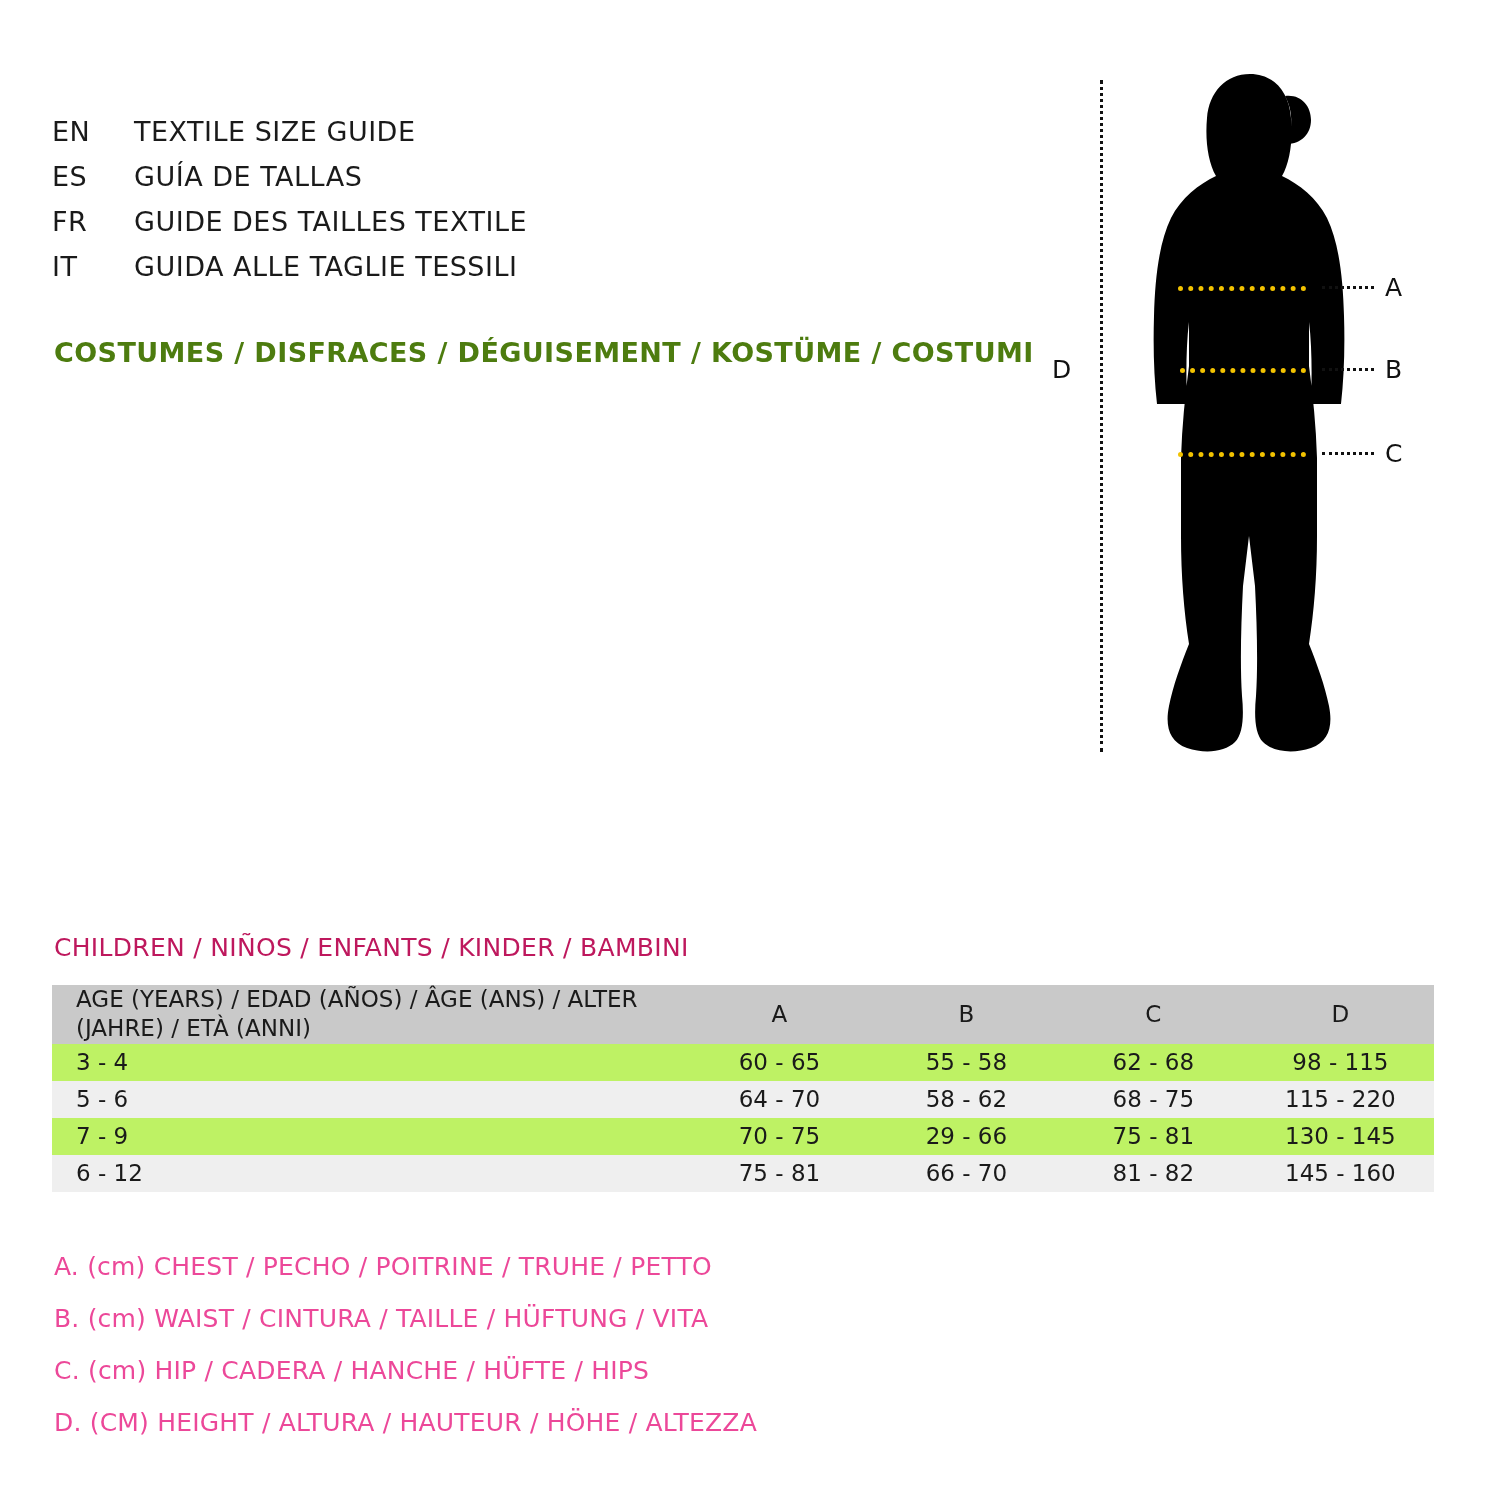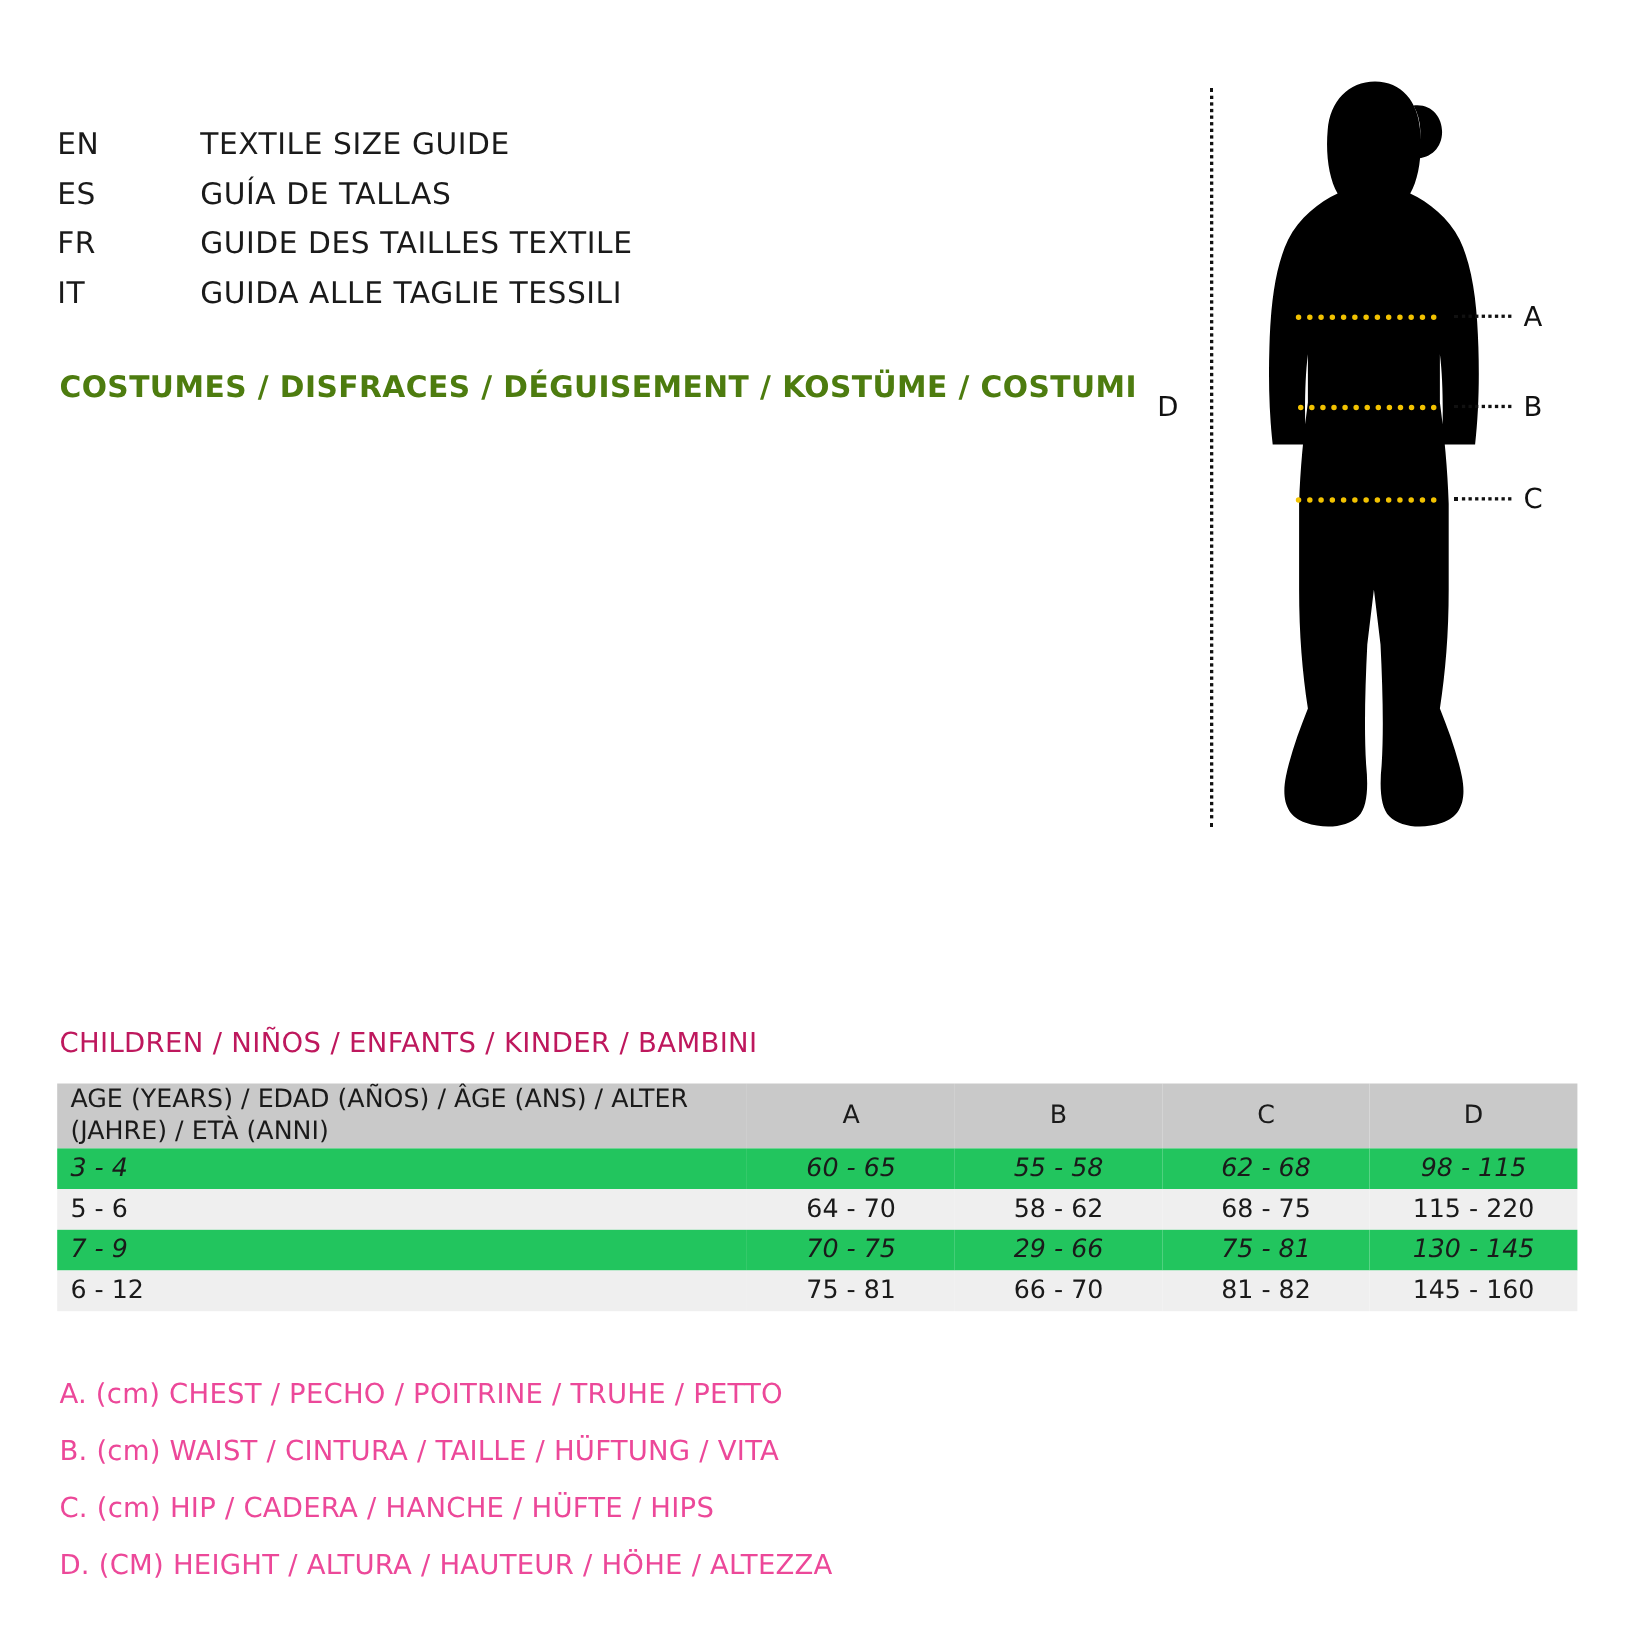--- a/index.html
+++ b/index.html
@@ -20,21 +20,20 @@
   .lang-block {
     position: absolute;
     left: 52px;
     top: 72px;
     width: 980px;
   }
   .lang-row {
     display: flex;
     align-items: baseline;
     height: 45px;
-    gap: 48px;
   }
   .lang-code {
     width: 82px;
     font-size: 27px;
     letter-spacing: 0.5px;
     color: #1a1a1a;
   }
   .lang-text {
     font-size: 27px;
     letter-spacing: 0.5px;
@@ -128,34 +127,34 @@
   table.size-table td {
     padding: 0;
     font-weight: normal;
     text-align: center;
     height: 37px;
     vertical-align: middle;
   }
   table.size-table th.first,
   table.size-table td.first {
     text-align: left;
-    padding-left: 12px;
+    padding-left: 24px;
     width: 620px;
   }
   thead tr {
     background: #c9c9c9;
   }
   thead th {
     height: 62px;
     font-size: 23px;
   }
   thead th.first {
     line-height: 1.28;
   }
-  tbody tr.odd { background: #22c55e; font-style: italic; }
+  tbody tr.odd { background: #bef264; }
   tbody tr.even { background: #efefef; }
   tbody td { height: 38px; }
   .col-ab { width: 190px; }
 
   
   .legend {
     position: absolute;
     left: 54px;
     top: 1252px;
     width: 1200px;

